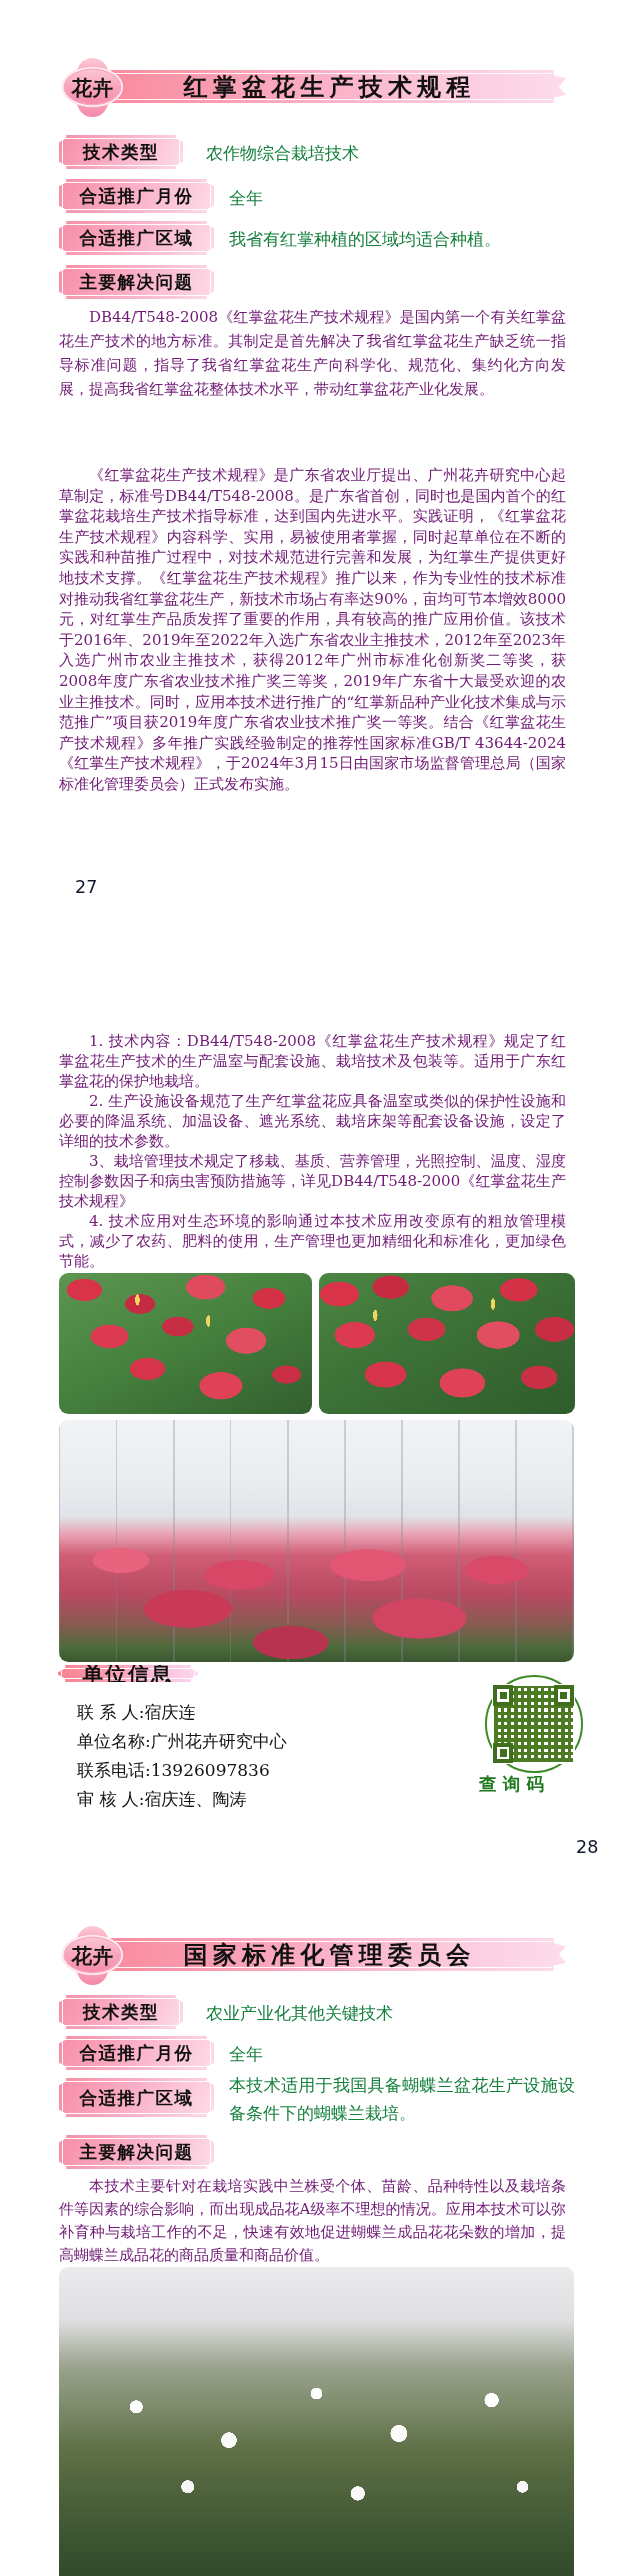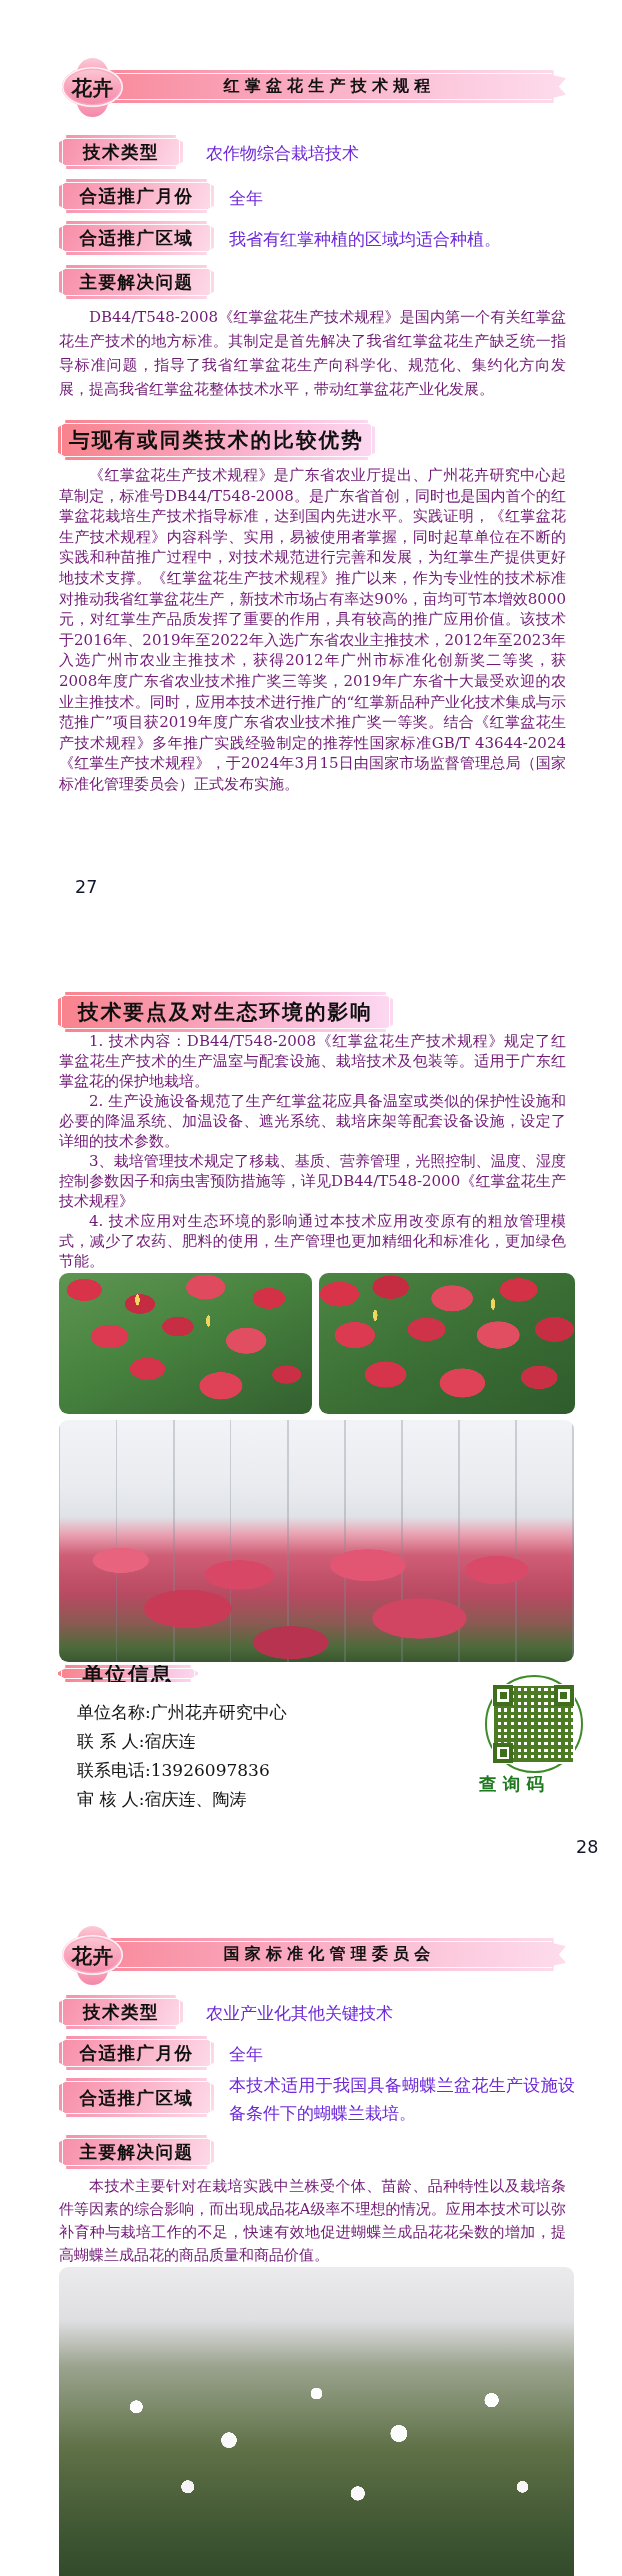--- a/index.html
+++ b/index.html
@@ -13,36 +13,36 @@
   .badge .lobe-bottom{left:15px;bottom:-1px;width:31px;height:31px;border-radius:50%;}
   .badge .lobe-mid{left:0;top:8.2px;width:61px;height:40px;border-radius:50%;box-shadow:inset 0 0 0 1.5px rgba(255,255,255,.85), inset 0 0 0 3.1px rgba(250,170,195,.9);}
   .badge .badge-text{position:absolute;inset:0;display:flex;align-items:center;justify-content:center;font-size:20.6px;font-weight:bold;color:#141414;letter-spacing:0.5px;}
 
   
   .titlebar{position:absolute;height:33px;z-index:2;
     background:linear-gradient(90deg,#f9899a 0%,#faa8bf 40%,#fcc9dd 75%,#fddcec 100%);
     clip-path:polygon(0 0,calc(100% - 12.4px) 0,calc(100% - 12.4px) 5.2px,100% 8.2px,calc(100% - 7.2px) 50%,100% calc(100% - 8.2px),calc(100% - 12.4px) calc(100% - 5.2px),calc(100% - 12.4px) 100%,0 100%);
     display:flex;align-items:center;justify-content:center;}
   .titlebar::after{content:"";position:absolute;left:0;right:14.4px;top:3.1px;bottom:3.1px;border-top:1px solid rgba(255,255,255,.9);border-bottom:1px solid rgba(255,255,255,.9);pointer-events:none;}
-  .titlebar .title-text{font-size:16px;font-weight:bold;letter-spacing:5.2px;color:#111;position:relative;z-index:1;}
+  .titlebar .title-text{font-size:24px;font-weight:bold;letter-spacing:5.2px;color:#111;position:relative;z-index:1;}
 
   
   .plaque{position:absolute;
     background:linear-gradient(115deg,#f78da6 0%,#faaec5 45%,#fddcea 100%);
     clip-path:polygon(7.2px 0,calc(100% - 7.2px) 0,calc(100% - 7.2px) 3.6px,100% 7.2px,100% calc(100% - 7.2px),calc(100% - 7.2px) calc(100% - 3.6px),calc(100% - 7.2px) 100%,7.2px 100%,7.2px calc(100% - 3.6px),0 calc(100% - 7.2px),0 7.2px,7.2px 3.6px);
     display:flex;align-items:center;justify-content:center;}
   .plaque::after{content:"";position:absolute;inset:3.1px;border:1px solid rgba(255,255,255,.95);border-radius:2.1px;pointer-events:none;}
   .plaque .plaque-text{font-size:17.5px;font-weight:bold;letter-spacing:1.5px;color:#101010;position:relative;z-index:1;}
 
   .banner{position:absolute;
     background:linear-gradient(90deg,#f8828c 0%,#f99bb0 35%,#fbbcd9 70%,#fcd9f1 100%);}
   .banner .plaque-text{font-size:20.6px;letter-spacing:2.1px;}
 
   
-  .fieldval{position:absolute;font-size:17px;color:#6d28d9;font-family:"DejaVu Serif",serif;}
+  .fieldval{position:absolute;font-size:17px;color:#15803d;font-family:"DejaVu Serif",serif;}
   .para{position:absolute;width:507px;font-size:15px;line-height:20.6px;text-align:justify;text-indent:2em;color:#701a75;font-family:"DejaVu Serif",serif;}
   .para p{margin:0;text-indent:2em;}
   .lh47{line-height:24px;}
   .lh44{line-height:23px;}
   .lh39{line-height:20px;}
   .pageno{position:absolute;font-size:17.5px;color:#0f172a;font-family:"DejaVu Sans",sans-serif;}
 
   
   .photo{position:absolute;border-radius:9.3px;overflow:hidden;background-color:#3f6e38;}
   .ph-red-a{background:
@@ -152,47 +152,41 @@
   <div class="plaque" style="left:59px;top:221px;width:155px;height:34px;">
     <span class="plaque-text">合适推广区域</span>
   </div>
   <div class="fieldval" style="left:229px;top:228px;">我省有红掌种植的区域均适合种植。</div>
 
   <div class="plaque" style="left:59px;top:265px;width:155px;height:34px;">
     <span class="plaque-text">主要解决问题</span>
   </div>
   <div class="para lh47" style="left:59px;top:305px;">DB44/T548-2008《红掌盆花生产技术规程》是国内第一个有关红掌盆花生产技术的地方标准。其制定是首先解决了我省红掌盆花生产缺乏统一指导标准问题，指导了我省红掌盆花生产向科学化、规范化、集约化方向发展，提高我省红掌盆花整体技术水平，带动红掌盆花产业化发展。</div>
 
-  <div class="plaque banner" style="left:58px;top:420px;width:317px;height:40px;">
-    <span class="plaque-text">与现有或同类技术的比较优势</span>
-  </div>
   <div class="para" style="left:59px;top:465px;">《红掌盆花生产技术规程》是广东省农业厅提出、广州花卉研究中心起草制定，标准号DB44/T548-2008。是广东省首创，同时也是国内首个的红掌盆花栽培生产技术指导标准，达到国内先进水平。实践证明，《红掌盆花生产技术规程》内容科学、实用，易被使用者掌握，同时起草单位在不断的实践和种苗推广过程中，对技术规范进行完善和发展，为红掌生产提供更好地技术支撑。《红掌盆花生产技术规程》推广以来，作为专业性的技术标准对推动我省红掌盆花生产，新技术市场占有率达90%，亩均可节本增效8000元，对红掌生产品质发挥了重要的作用，具有较高的推广应用价值。该技术于2016年、2019年至2022年入选广东省农业主推技术，2012年至2023年入选广州市农业主推技术，获得2012年广州市标准化创新奖二等奖，获2008年度广东省农业技术推广奖三等奖，2019年广东省十大最受欢迎的农业主推技术。同时，应用本技术进行推广的“红掌新品种产业化技术集成与示范推广”项目获2019年度广东省农业技术推广奖一等奖。结合《红掌盆花生产技术规程》多年推广实践经验制定的推荐性国家标准GB/T 43644-2024《红掌生产技术规程》，于2024年3月15日由国家市场监督管理总局（国家标准化管理委员会）正式发布实施。</div>
 
   <div class="pageno" style="left:75px;top:877px;">27</div>
 
-  <div class="plaque banner" style="left:58px;top:992px;width:335px;height:40px;">
-    <span class="plaque-text">技术要点及对生态环境的影响</span>
-  </div>
   <div class="para lh39" style="left:59px;top:1031px;">
     <p>1. 技术内容：DB44/T548-2008《红掌盆花生产技术规程》规定了红掌盆花生产技术的生产温室与配套设施、栽培技术及包装等。适用于广东红掌盆花的保护地栽培。</p>
     <p>2. 生产设施设备规范了生产红掌盆花应具备温室或类似的保护性设施和必要的降温系统、加温设备、遮光系统、栽培床架等配套设备设施，设定了详细的技术参数。</p>
     <p>3、栽培管理技术规定了移栽、基质、营养管理，光照控制、温度、湿度控制参数因子和病虫害预防措施等，详见DB44/T548-2000《红掌盆花生产技术规程》</p>
     <p>4. 技术应用对生态环境的影响通过本技术应用改变原有的粗放管理模式，减少了农药、肥料的使用，生产管理也更加精细化和标准化，更加绿色节能。</p>
   </div>
 
   <div class="photo ph-red-a" style="left:59px;top:1273px;width:253px;height:141px;"></div>
   <div class="photo ph-red-b" style="left:319px;top:1273px;width:256px;height:141px;"></div>
   <div class="photo ph-gh-red" style="left:59px;top:1420px;width:515px;height:242px;"></div>
 
   <div class="plaque banner" style="left:58px;top:1665px;width:140px;height:17px;">
     <span class="plaque-text">单位信息</span>
   </div>
   <div class="unit-block u1" style="left:77px;top:1698px;">
+    <div class="unit-row"><span class="unit-label">联 系 人:</span><span class="unit-val">宿庆连</span></div>
     <div class="unit-row"><span class="unit-label">单位名称:</span><span class="unit-val">广州花卉研究中心</span></div>
-    <div class="unit-row"><span class="unit-label">联 系 人:</span><span class="unit-val">宿庆连</span></div>
     <div class="unit-row"><span class="unit-label">联系电话:</span><span class="unit-val">13926097836</span></div>
     <div class="unit-row"><span class="unit-label">审 核 人:</span><span class="unit-val">宿庆连、陶涛</span></div>
   </div>
 
   <div class="qr-wrap" style="left:479px;top:1679px;">
     <div class="qr-ring"></div>
     <div class="qr">
       <span class="finder f-tl"></span>
       <span class="finder f-tr"></span>
       <span class="finder f-bl"></span>

